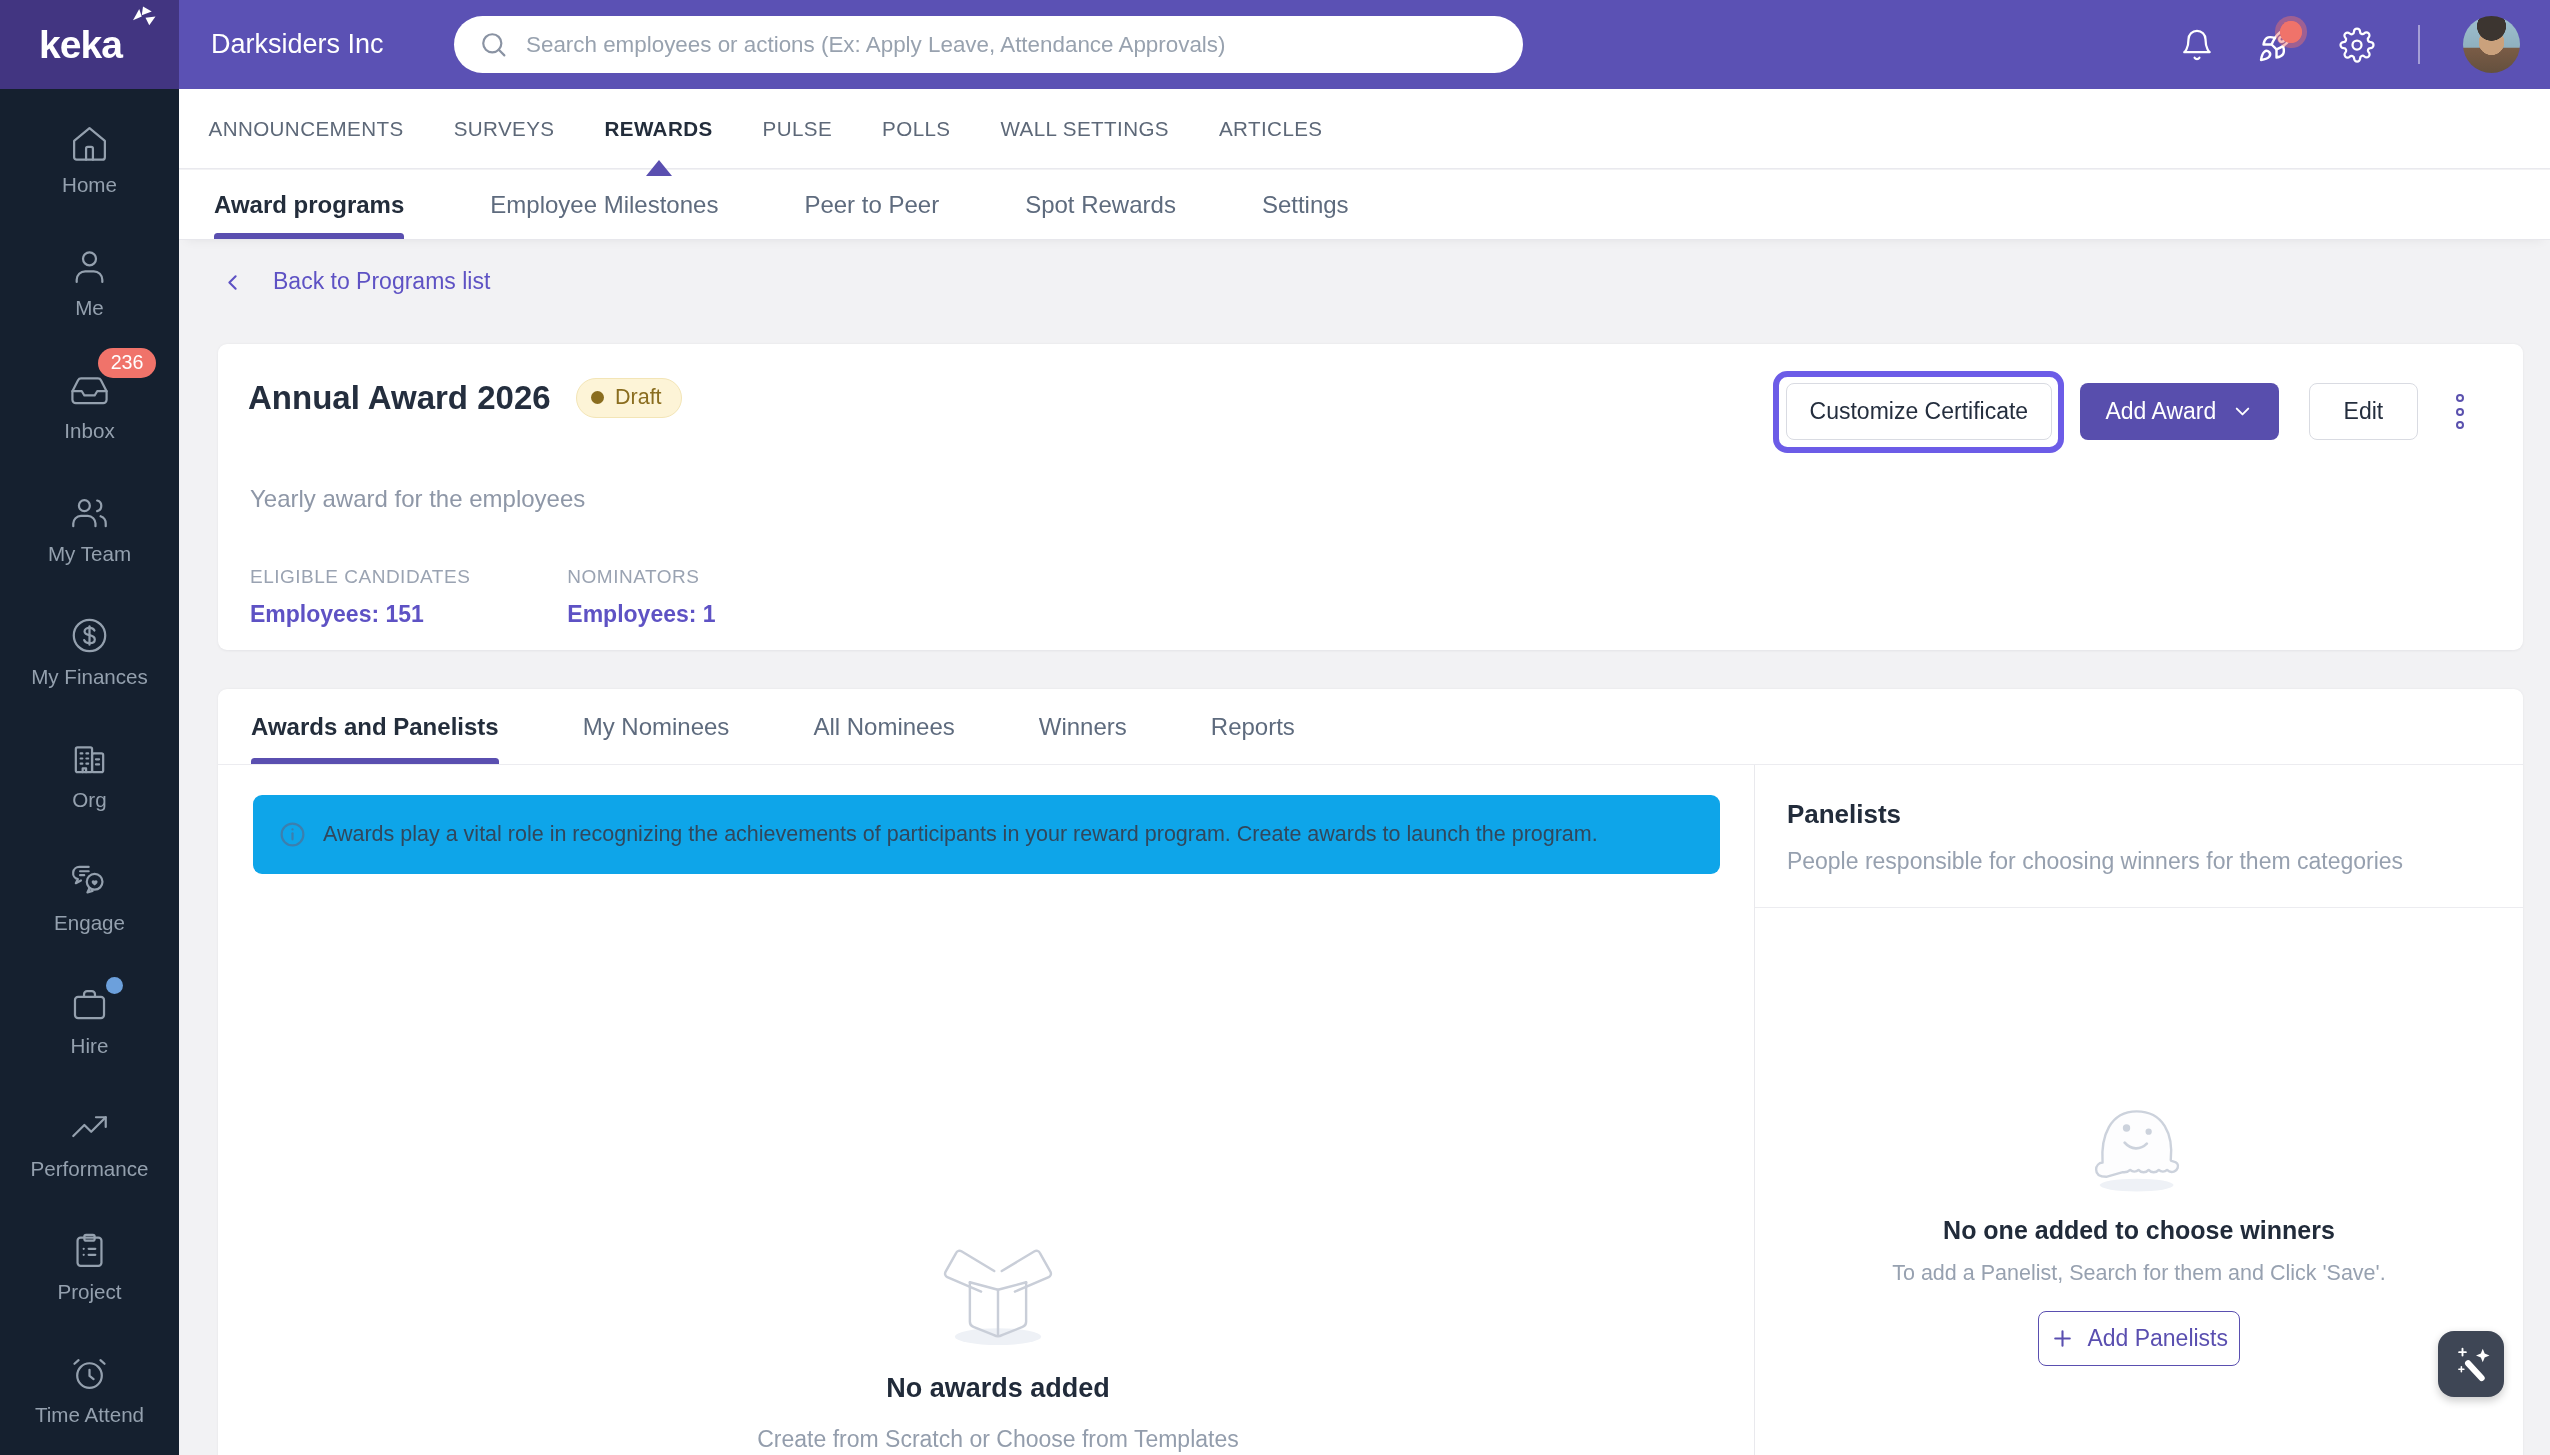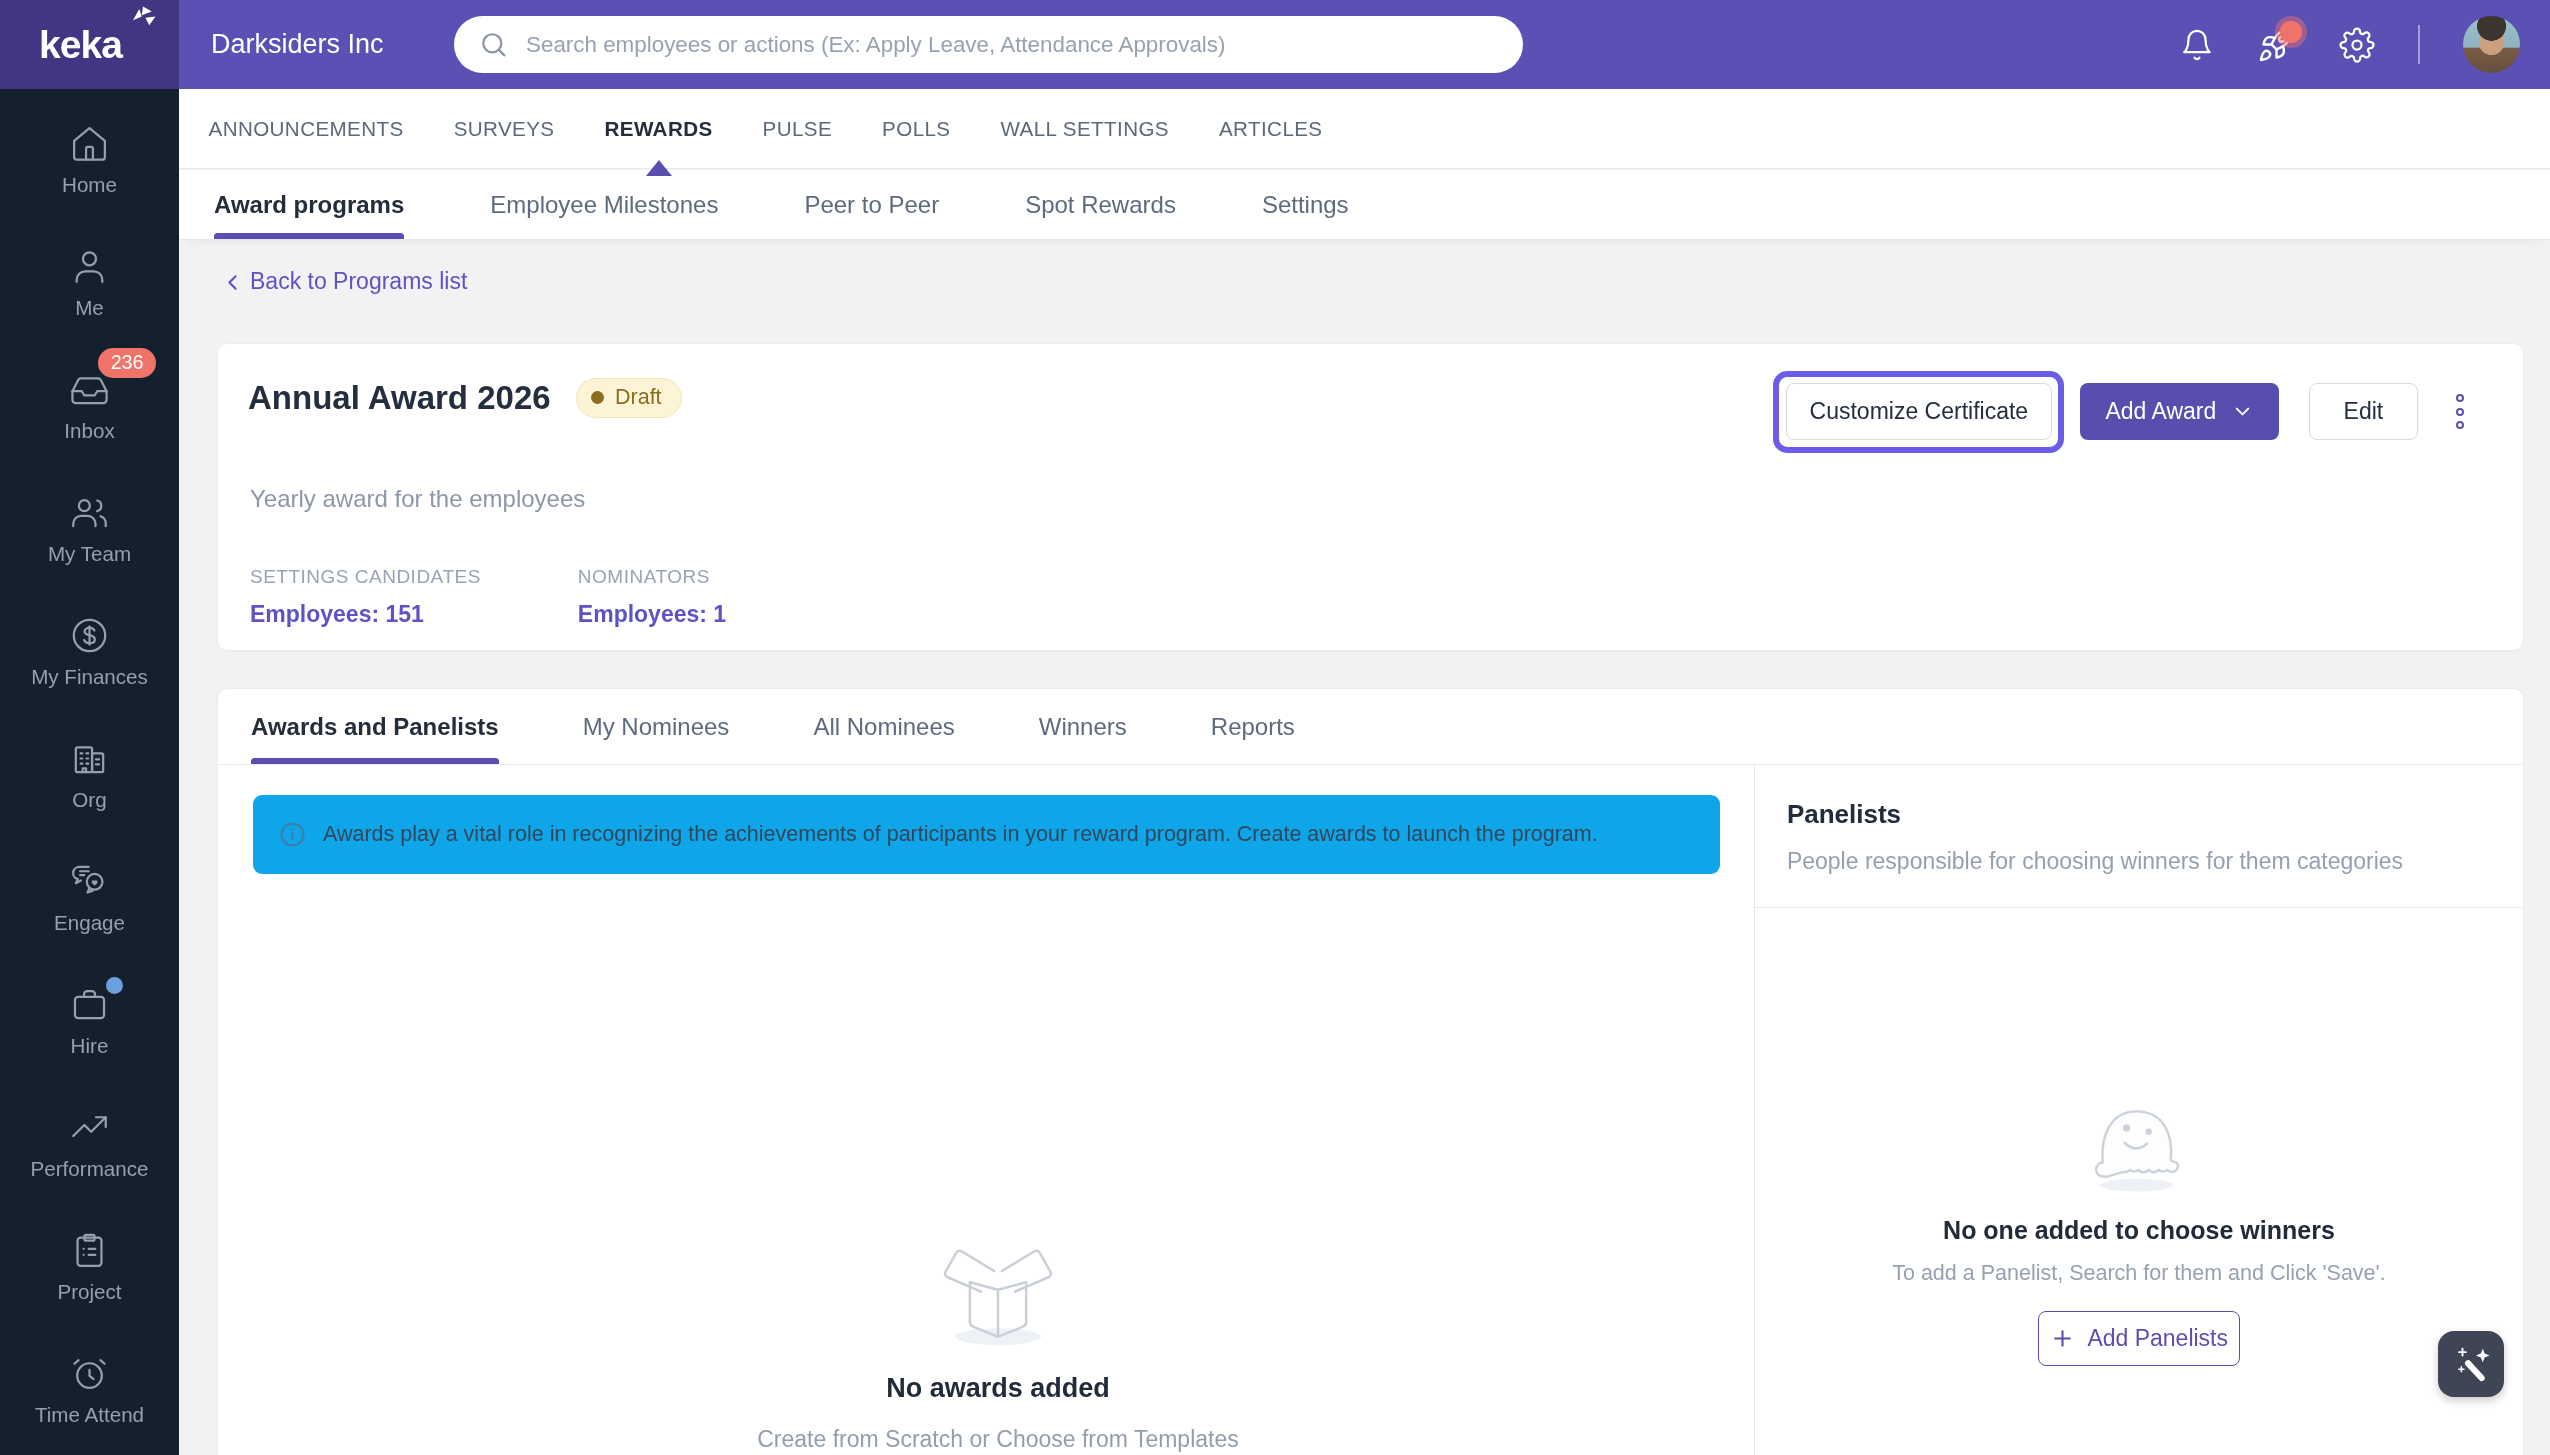--- a/index.html
+++ b/index.html
@@ -44,21 +44,21 @@
   .navtab.active{color:#232d3b;font-weight:bold;}
   .navtab .tri{position:absolute;left:50%;transform:translateX(-50%);bottom:-8px;width:0;height:0;border-left:13.4px solid transparent;border-right:13.4px solid transparent;border-bottom:16px solid #5a4fb0;z-index:12;}
 
   
   .subtabrow{position:absolute;left:179px;top:170px;right:0;height:70px;background:#fff;border-bottom:0.9px solid #e7e7ec;box-shadow:0 7.2px 10.7px -7.2px rgba(0,0,0,.07);display:flex;align-items:center;padding-left:35px;gap:86px;box-sizing:border-box;z-index:9;}
   .subtab{font-size:24px;color:#5e6b7e;height:100%;display:flex;align-items:center;position:relative;cursor:pointer;white-space:nowrap;}
   .subtab.active{color:#232d3b;font-weight:bold;}
   .subtab .underline{position:absolute;left:0;right:0;bottom:0;height:6.3px;background:#5a4fb0;border-radius:3.6px 3.6px 0 0;}
 
   
-  .back-link{position:absolute;left:220px;top:268px;display:flex;align-items:flex-end;gap:5px;color:#5e52c4;font-size:23px;cursor:pointer;z-index:5;}
+  .back-link{position:absolute;left:220px;top:268px;display:flex;align-items:flex-end;gap:28px;color:#5e52c4;font-size:23px;cursor:pointer;z-index:5;}
 
   
   .card{position:absolute;background:#fff;border-radius:9px;box-shadow:0 0.9px 2.7px rgba(16,24,40,.06);}
   .card1{left:218px;top:344px;width:2305px;height:306px;}
   .title-row{position:absolute;left:30px;top:34px;display:flex;align-items:center;gap:25px;}
   .program-title{font-size:33px;font-weight:bold;color:#242e3e;}
   .draft-badge{display:flex;align-items:center;gap:10.7px;background:#fdf4d7;border:1.8px solid #f3e5b6;border-radius:21.5px;padding:6.3px 19.7px 6.3px 14.3px;}
   .draft-dot{width:13.4px;height:13.4px;border-radius:50%;background:#8a6d1f;}
   .draft-text{font-size:21.5px;color:#8a6d1f;}
   .actions{position:absolute;right:54px;top:27px;display:flex;align-items:center;}
@@ -331,21 +331,21 @@
         <span></span>
         <span></span>
         <span></span>
       </div>
   </div>
 
   <div class="desc">Yearly award for the employees</div>
 
   <div class="stats">
     <div>
-      <div class="stat-label">SETTINGS CANDIDATES</div>
+      <div class="stat-label">ELIGIBLE CANDIDATES</div>
       <div class="stat-value">Employees: 151</div>
     </div>
     <div>
       <div class="stat-label">NOMINATORS</div>
       <div class="stat-value">Employees: 1</div>
     </div>
   </div>
 </div>
 
 <div class="card card2">

